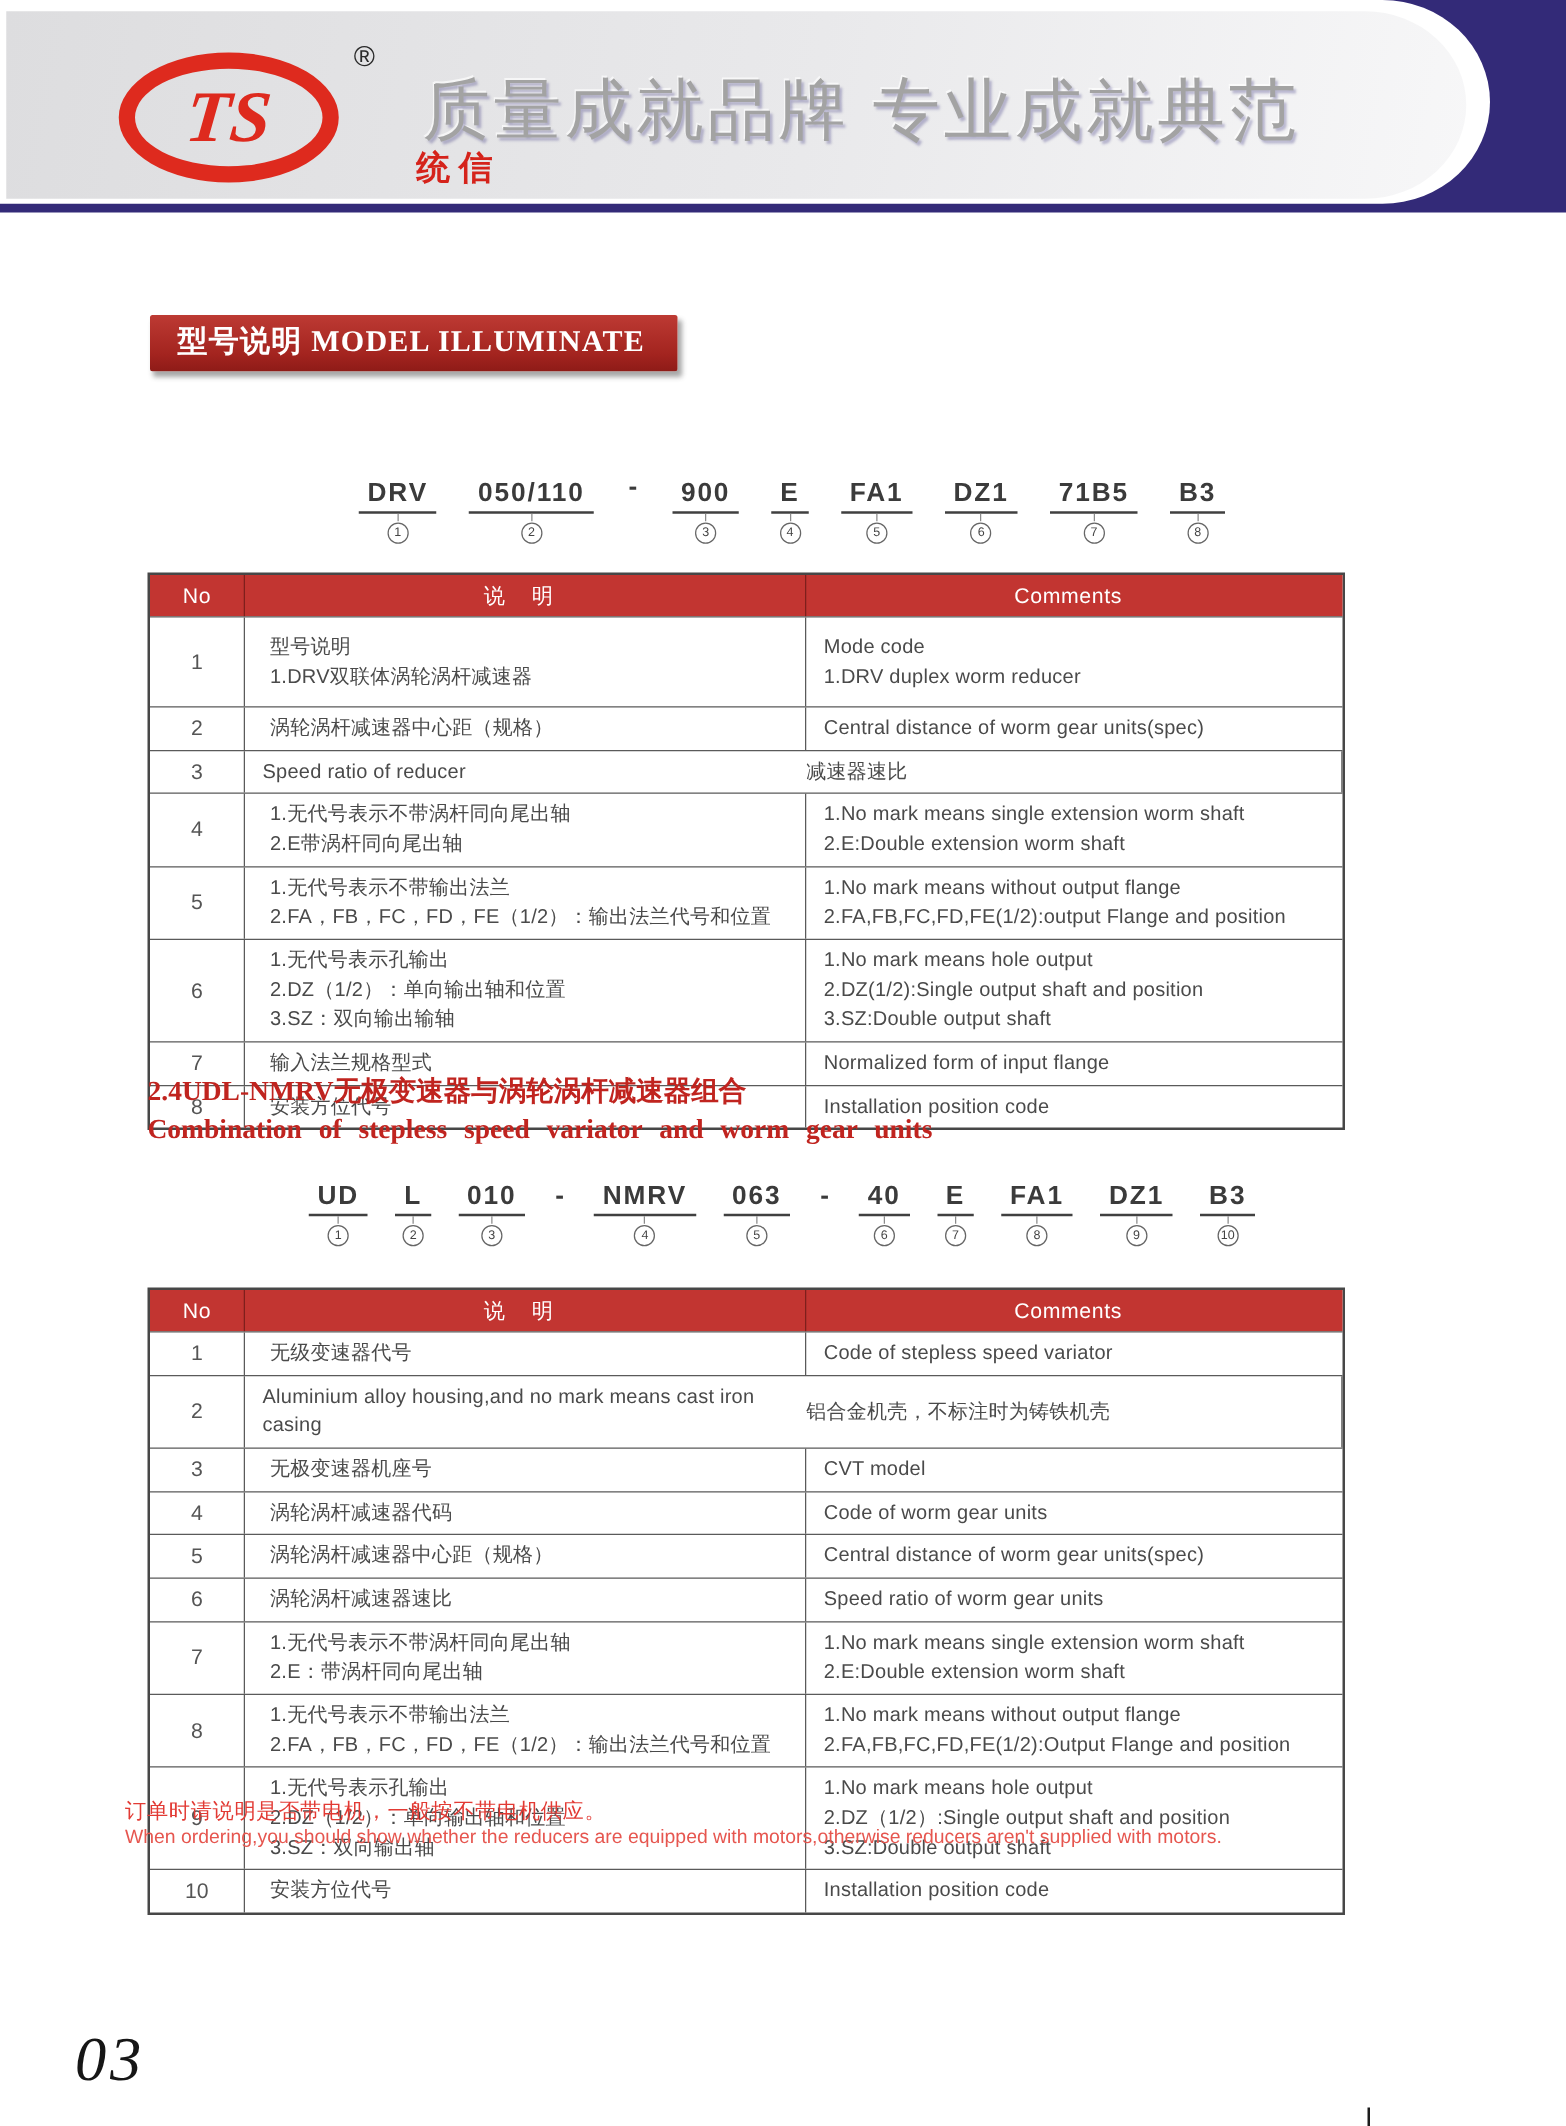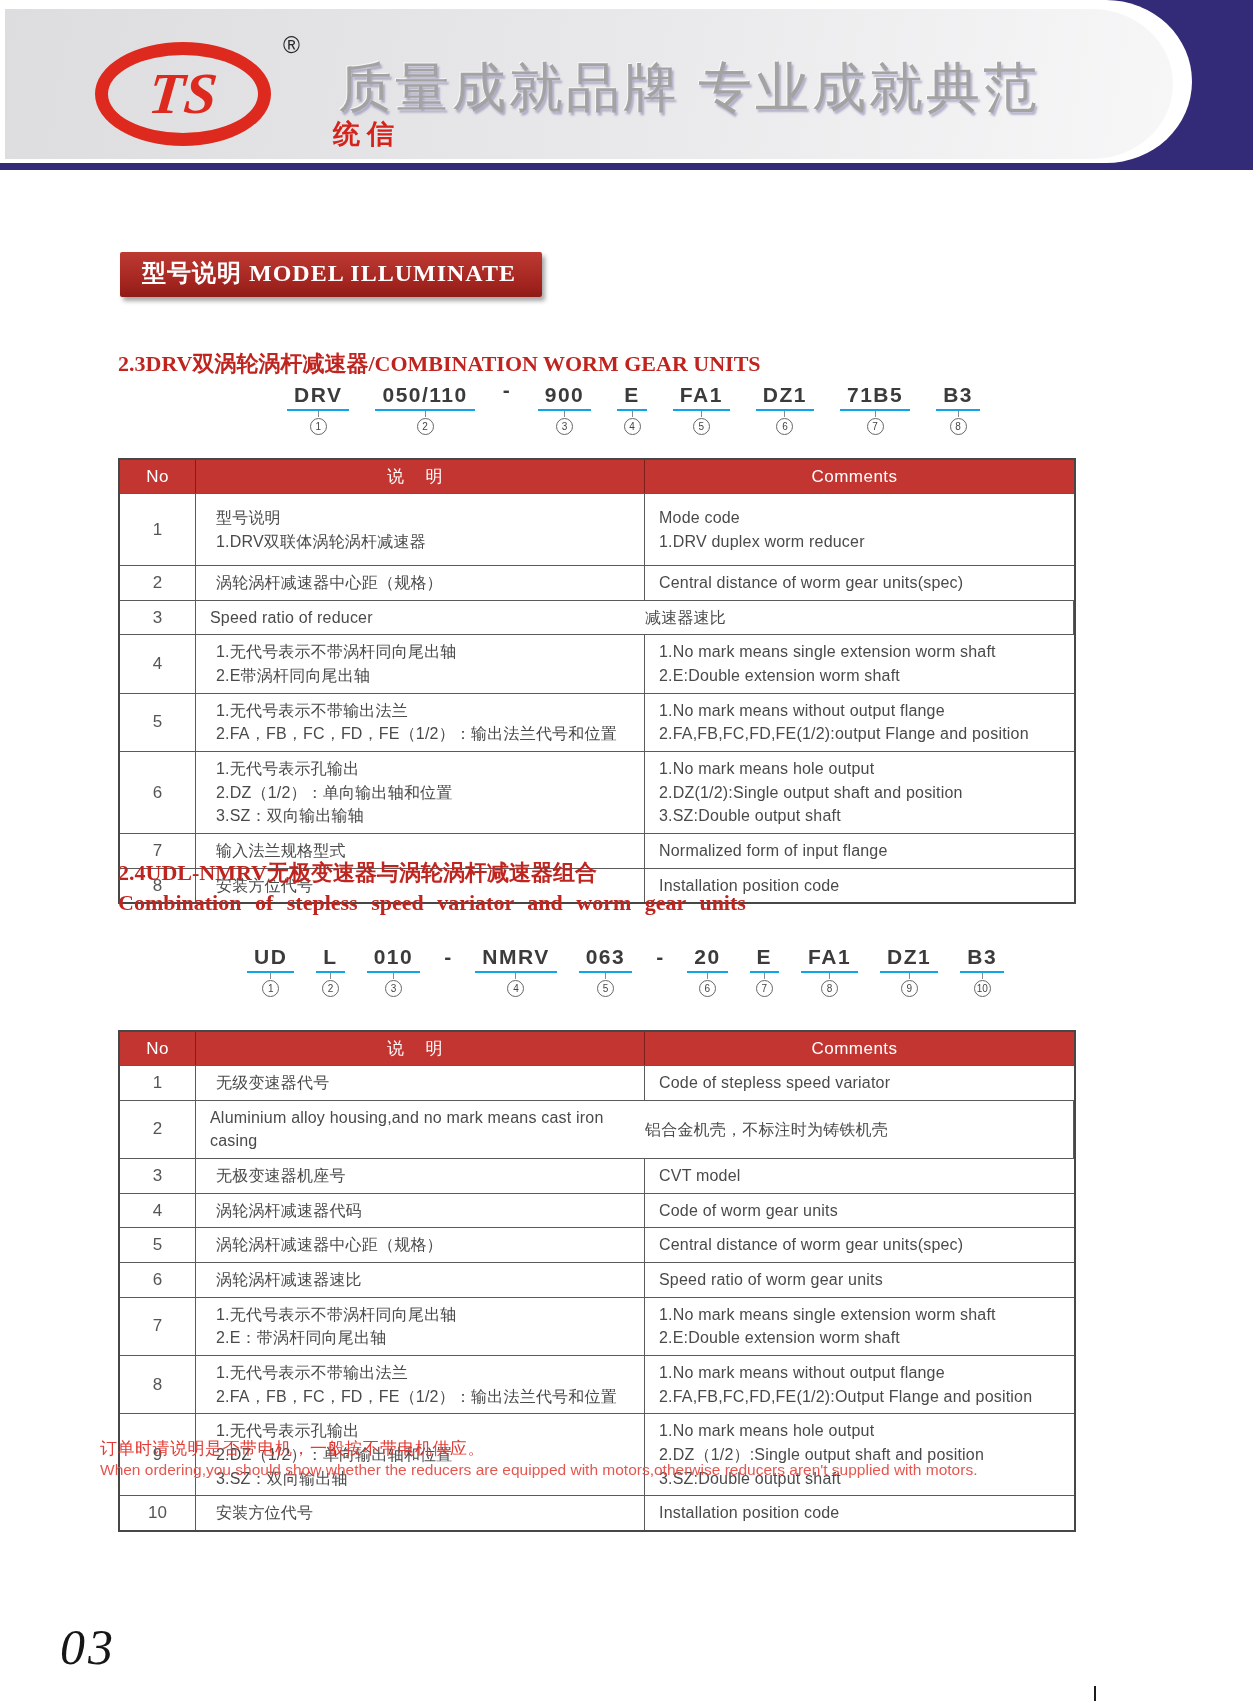--- a/index.html
+++ b/index.html
@@ -56,21 +56,21 @@
     font-family:"Liberation Serif", serif; font-weight:bold; font-size:22px;
     line-height:1.35; white-space:nowrap;
   }
   .sec-title .en { word-spacing:8px; }
 
   
   .mcode { position:absolute; display:flex; align-items:flex-start; }
   .seg { display:flex; flex-direction:column; align-items:center; }
   .seg-text {
     font-size:21px; font-weight:bold; color:#3b3b3b; letter-spacing:1.5px;
-    border-bottom:2px solid #0ea5e9; padding:0 7px 2px; line-height:1.15; white-space:nowrap;
+    border-bottom:2px solid #404040; padding:0 7px 2px; line-height:1.15; white-space:nowrap;
   }
   .tick { width:1px; height:6px; background:#8a8a8a; }
   .circ {
     width:17px; height:17px; border:1px solid #666; border-radius:50%;
     display:flex; align-items:center; justify-content:center;
     font-size:10px; color:#444; line-height:1; margin-top:1px;
   }
   .dash-seg { font-size:21px; font-weight:bold; color:#3b3b3b; padding:0 2px; line-height:1.15; }
   .dash-high { transform:translateY(-5px); }
 
@@ -114,21 +114,20 @@
         <span class="logo-ts">TS</span>
       </div>
       <span class="logo-reg">®</span>
       <span class="logo-brand">统信</span>
     </div>
     <div class="slogan">质量成就品牌  专业成就典范</div>
   </div>
 
   <div class="model-banner">型号说明 MODEL ILLUMINATE</div>
 
-  <div class="sec-title" style="top:349px;">2.3DRV双涡轮涡杆减速器/COMBINATION WORM GEAR UNITS</div>
 
   <div class="mcode" style="left:287px; top:383px; gap:26px;">
     <div class="seg">
         <div class="seg-text">DRV</div>
         <div class="tick"></div>
         <div class="circ">1</div>
       </div>
     <div class="seg">
         <div class="seg-text">050/110</div>
         <div class="tick"></div>
@@ -290,21 +289,21 @@
         <div class="tick"></div>
         <div class="circ">4</div>
       </div>
     <div class="seg">
         <div class="seg-text">063</div>
         <div class="tick"></div>
         <div class="circ">5</div>
       </div>
     <div class="dash-seg">-</div>
     <div class="seg">
-        <div class="seg-text">20</div>
+        <div class="seg-text">40</div>
         <div class="tick"></div>
         <div class="circ">6</div>
       </div>
     <div class="seg">
         <div class="seg-text">E</div>
         <div class="tick"></div>
         <div class="circ">7</div>
       </div>
     <div class="seg">
         <div class="seg-text">FA1</div>

